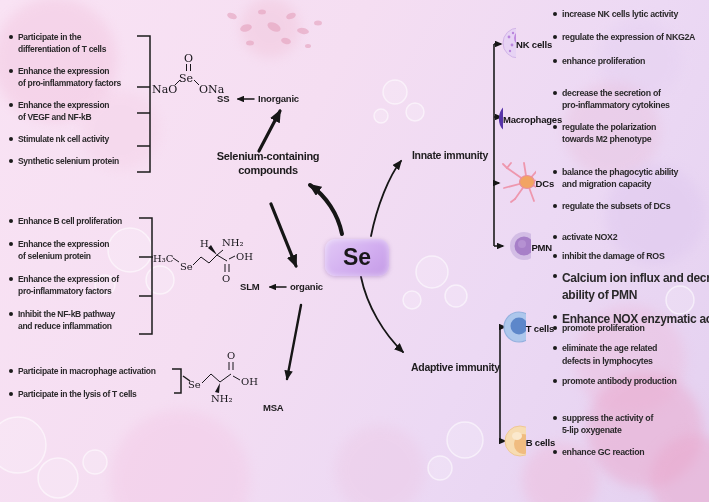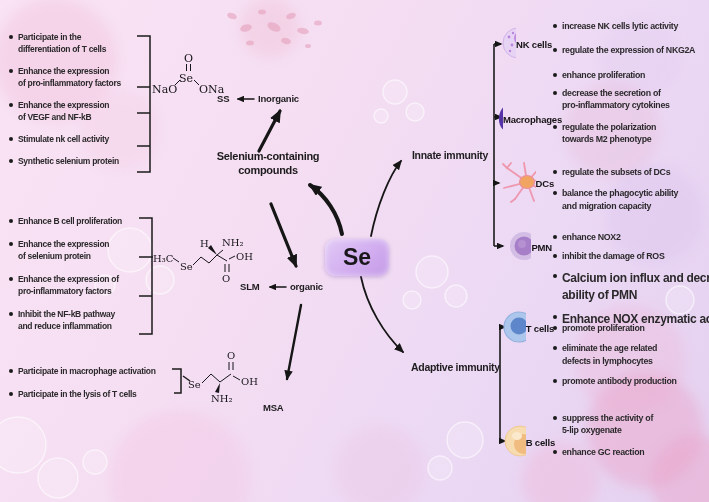--- a/index.html
+++ b/index.html
@@ -15,21 +15,21 @@
   .list{position:absolute;}
   .bullet{position:relative;padding-left:10px;margin:0 0 10px 0;}
   .bullet::before{content:"";position:absolute;left:1px;top:4px;width:4px;height:4px;border-radius:50%;background:#1b1b1b;}
   .btxt{display:block;white-space:pre-line;width:max-content;font-weight:bold;line-height:1.42;}
   .left-list .btxt{font-size:8.5px;letter-spacing:-0.3px;}
   .right-list .btxt{font-size:8.8px;letter-spacing:-0.3px;}
   .right-list .small .btxt{font-size:12px;}
   .list-ss .bullet{margin-bottom:10px;}
   .list-slm .bullet{margin-bottom:11px;}
   .list-msa .bullet{margin-bottom:11px;}
-  .list-nk .bullet{margin-bottom:11px;margin-top:12px;}
+  .list-nk .bullet{margin-bottom:11px;}
   .list-mac .bullet{margin-bottom:9px;}
   .list-dcs .bullet{margin-bottom:9px;}
   .list-pmn .bullet{margin-bottom:7px;}
   .list-t .bullet{margin-bottom:8px;}
   .list-b .bullet{margin-bottom:9px;}
   
   .branch-label{position:absolute;font-weight:bold;font-size:10.5px;letter-spacing:-0.3px;color:#1e1c1e;}
   .mini-label{position:absolute;font-weight:bold;font-size:9.5px;letter-spacing:-0.2px;color:#1e1c1e;}
   #compounds-label{position:absolute;left:210px;top:150px;width:116px;text-align:center;
     font-weight:bold;font-size:11px;line-height:1.27;letter-spacing:-0.3px;color:#1c1a1c;}
@@ -293,31 +293,31 @@
 pro-inflammatory cytokines</span>
       </div>
     <div class="bullet">
         <span class="btxt">regulate the polarization
 towards M2 phenotype</span>
       </div>
   </div>
 
   <div class="list right-list list-dcs" style="left:552px;top:166px">
     <div class="bullet">
-        <span class="btxt">regulate the subsets of DCs</span>
-      </div>
-    <div class="bullet">
         <span class="btxt">balance the phagocytic ability
 and migration capacity</span>
       </div>
+    <div class="bullet">
+        <span class="btxt">regulate the subsets of DCs</span>
+      </div>
   </div>
 
   <div class="list right-list list-pmn" style="left:552px;top:231px">
     <div class="bullet">
-        <span class="btxt">enhance NOX2</span>
+        <span class="btxt">activate NOX2</span>
       </div>
     <div class="bullet">
         <span class="btxt">inhibit the damage of ROS</span>
       </div>
     <div class="bullet small">
         <span class="btxt">Calcium ion influx and decreased
 ability of PMN</span>
       </div>
     <div class="bullet small">
         <span class="btxt">Enhance NOX enzymatic activity</span>

